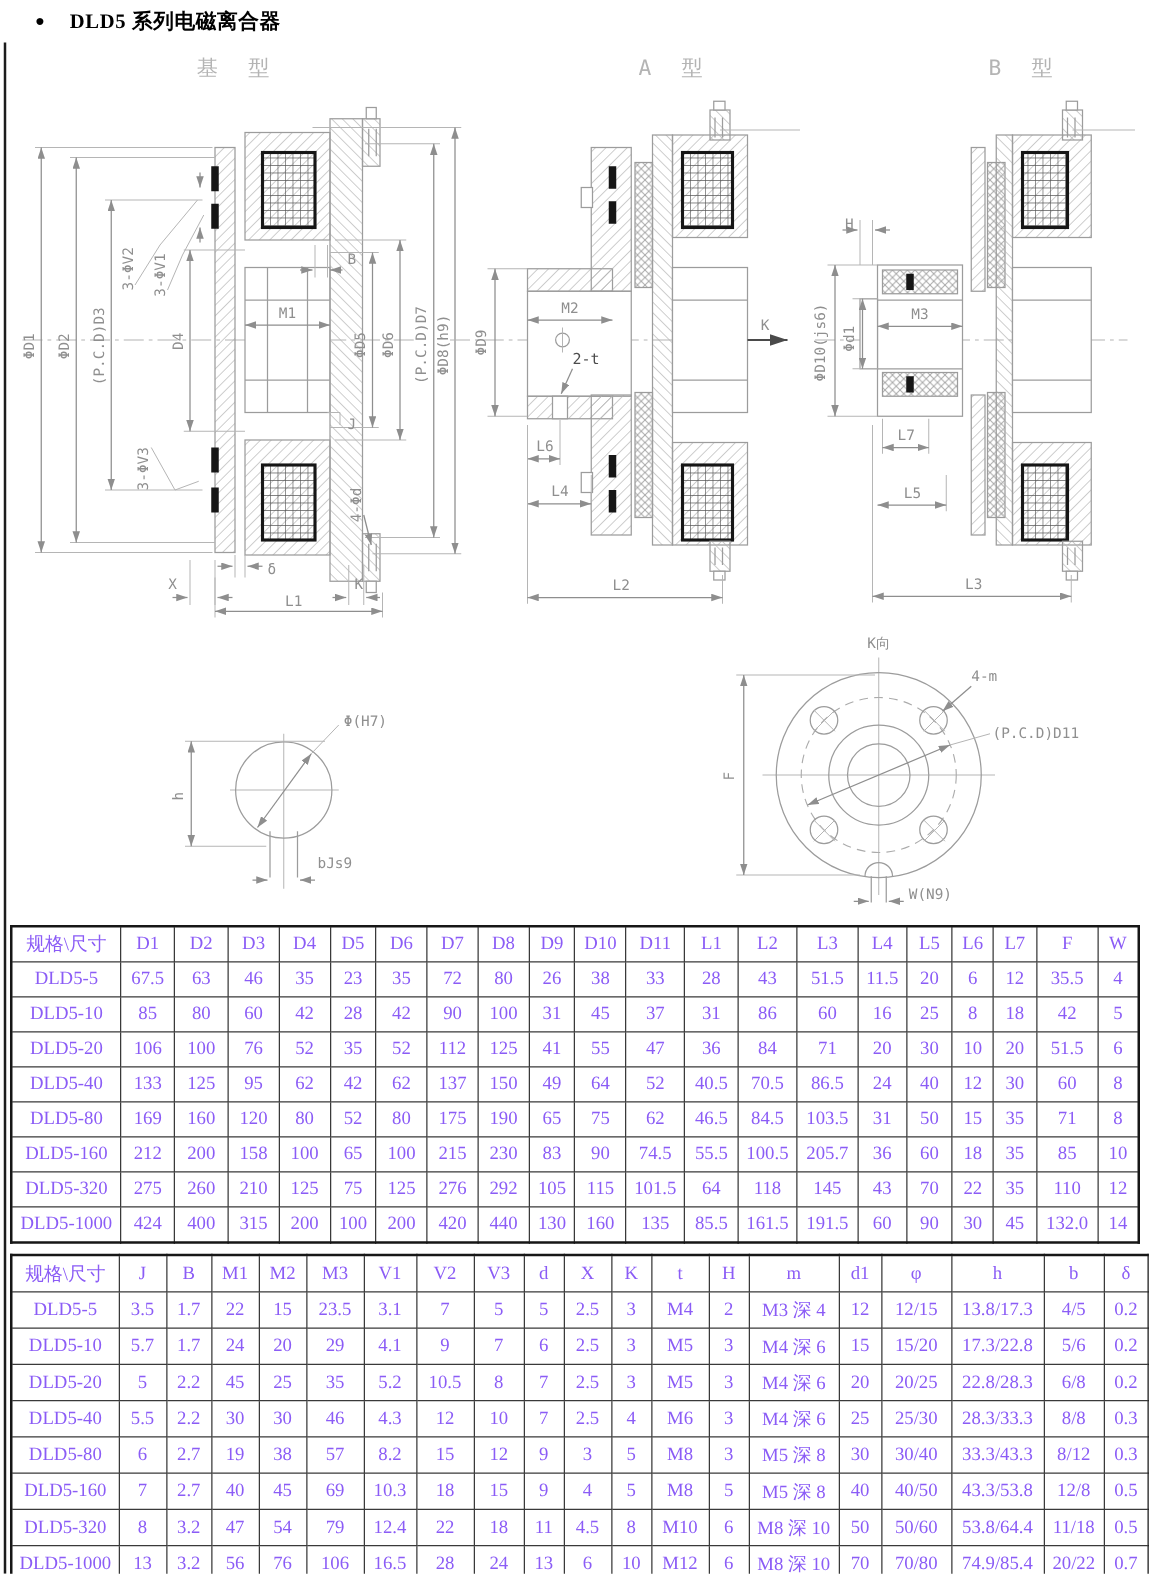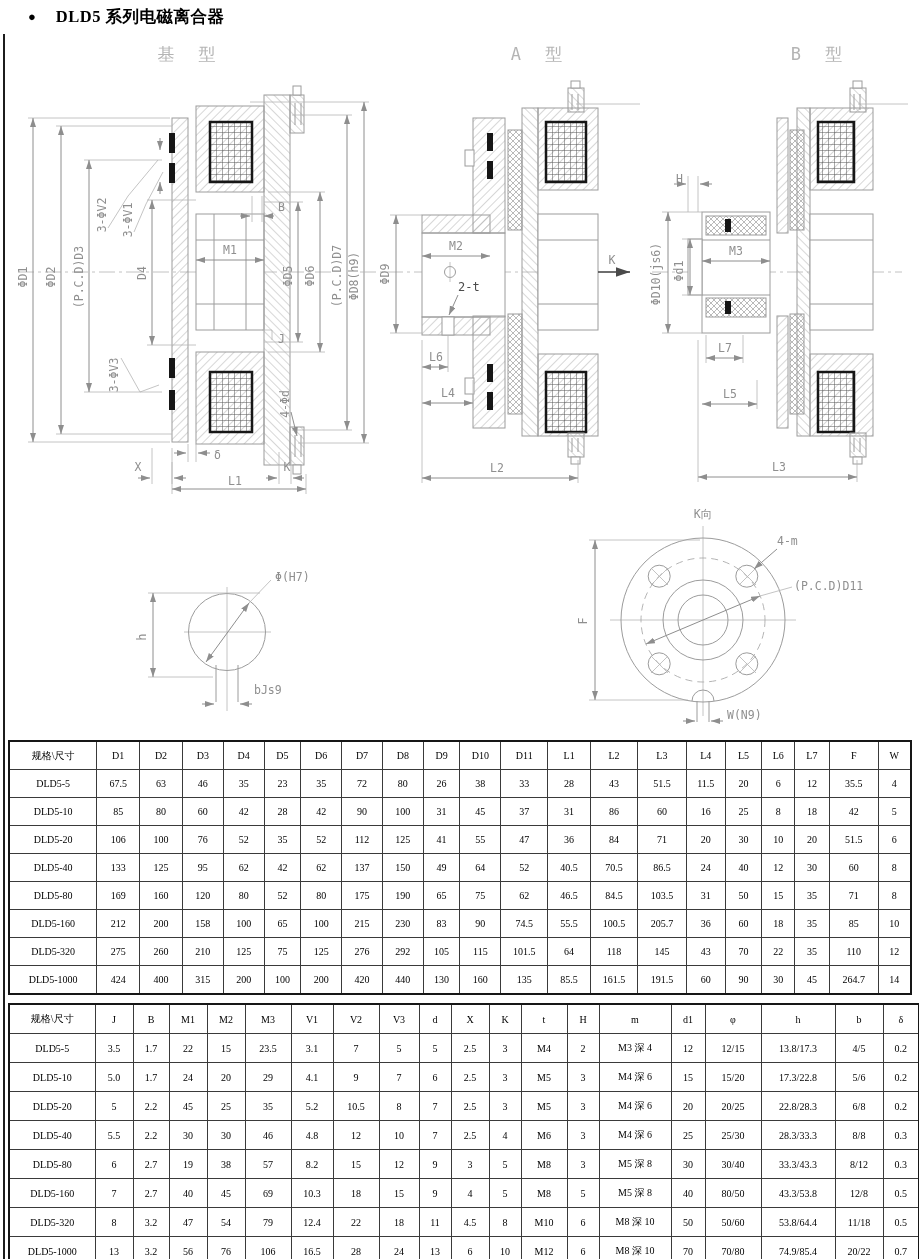--- a/index.html
+++ b/index.html
@@ -25,21 +25,21 @@
   .dim{stroke:#8e8e8e;stroke-width:1;fill:none;marker-start:url(#ar);marker-end:url(#ar);}
   .aE{stroke:#8e8e8e;stroke-width:1;fill:none;marker-end:url(#ar);}
   .kD{stroke:#4a4a4a;stroke-width:1.6;fill:none;marker-end:url(#arD);}
   .lbl{fill:#8f8f8f;font-family:"DejaVu Sans Mono",monospace;font-size:11.5px;}
   .lblD{fill:#4c4c4c;font-family:"DejaVu Sans Mono",monospace;font-size:12px;}
   .dtitle{fill:#b4b4b4;font-family:"DejaVu Sans Mono",monospace;font-size:17px;letter-spacing:7px;}
   svg text{user-select:none;}
 
   
   .dims{position:absolute;left:8px;width:904px;border-collapse:collapse;table-layout:fixed;
-        background:#fff;font-size:10px;color:#000000;border:2px solid #161616;}
+        background:#fff;font-size:15px;color:#8b5cf6;border:2px solid #161616;}
   .dims th,.dims td{border:1px solid #3a3a3a;font-weight:normal;text-align:center;
         vertical-align:middle;padding:1px 0;overflow:hidden;white-space:nowrap;}
   .t1{top:740px;} .t2{top:1003px;}
   .t1 th,.t1 td{height:25px;}
   .t2 th,.t2 td{height:26px;}
 </style>
 </head>
 <body>
 
 <div class="page-border-left"></div>
@@ -615,21 +615,21 @@
         <td>130</td>
         <td>160</td>
         <td>135</td>
         <td>85.5</td>
         <td>161.5</td>
         <td>191.5</td>
         <td>60</td>
         <td>90</td>
         <td>30</td>
         <td>45</td>
-        <td>264.7</td>
+        <td>132.0</td>
         <td>14</td>
       </tr>
     </tbody>
   </table>
 
 <table class="dims t2">
   <colgroup>
     <col style="width:86px">
       <col style="width:38px">
       <col style="width:36px">
@@ -693,21 +693,21 @@
         <td>2</td>
         <td>M3 深 4</td>
         <td>12</td>
         <td>12/15</td>
         <td>13.8/17.3</td>
         <td>4/5</td>
         <td>0.2</td>
       </tr>
       <tr>
         <th>DLD5-10</th>
-        <td>5.0</td>
+        <td>5.7</td>
         <td>1.7</td>
         <td>24</td>
         <td>20</td>
         <td>29</td>
         <td>4.1</td>
         <td>9</td>
         <td>7</td>
         <td>6</td>
         <td>2.5</td>
         <td>3</td>
@@ -742,21 +742,21 @@
         <td>6/8</td>
         <td>0.2</td>
       </tr>
       <tr>
         <th>DLD5-40</th>
         <td>5.5</td>
         <td>2.2</td>
         <td>30</td>
         <td>30</td>
         <td>46</td>
-        <td>4.8</td>
+        <td>4.3</td>
         <td>12</td>
         <td>10</td>
         <td>7</td>
         <td>2.5</td>
         <td>4</td>
         <td>M6</td>
         <td>3</td>
         <td>M4 深 6</td>
         <td>25</td>
         <td>25/30</td>
@@ -796,21 +796,21 @@
         <td>10.3</td>
         <td>18</td>
         <td>15</td>
         <td>9</td>
         <td>4</td>
         <td>5</td>
         <td>M8</td>
         <td>5</td>
         <td>M5 深 8</td>
         <td>40</td>
-        <td>80/50</td>
+        <td>40/50</td>
         <td>43.3/53.8</td>
         <td>12/8</td>
         <td>0.5</td>
       </tr>
       <tr>
         <th>DLD5-320</th>
         <td>8</td>
         <td>3.2</td>
         <td>47</td>
         <td>54</td>

